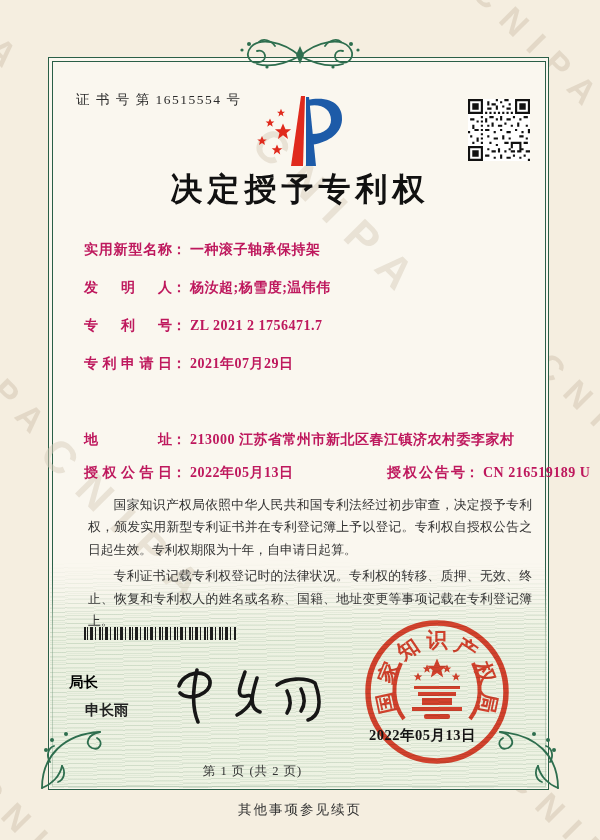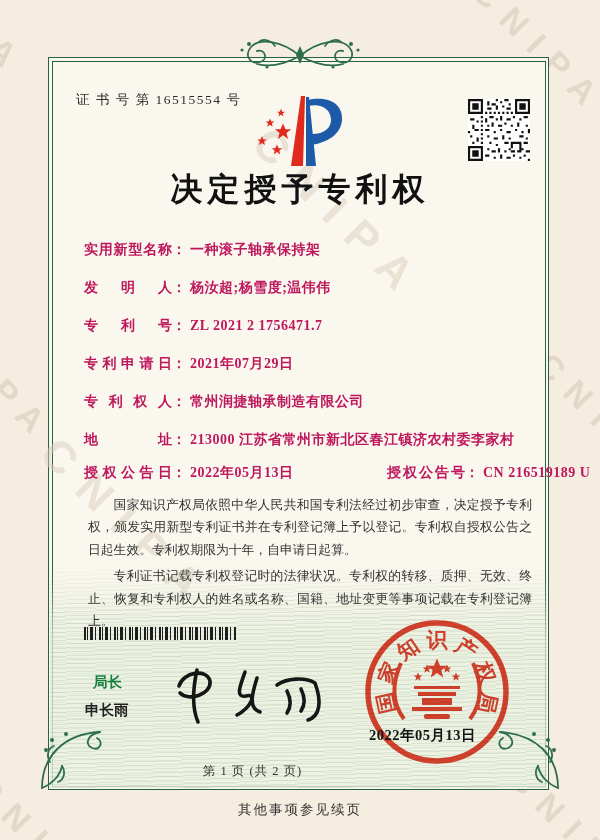--- a/index.html
+++ b/index.html
@@ -60,21 +60,21 @@
   .grant-no{position:absolute;left:303px;top:0;}
   .paras{
     position:absolute;left:84px;top:490px;width:452px;
     font-size:12.8px;line-height:22.4px;text-align:justify;color:#333;
   }
   .paras p{margin:4px;text-indent:2em;}
   .barcode{
     position:absolute;left:84px;top:627px;width:152px;height:13px;
     background:repeating-linear-gradient(90deg,#1d1d1d 0 2px,transparent 2px 3px,#1d1d1d 3px 4px,transparent 4px 6px,#1d1d1d 6px 9px,transparent 9px 11px,#1d1d1d 11px 12px,transparent 12px 15px);
   }
-  .director-title{position:absolute;left:93px;top:673px;font-size:14.5px;font-weight:700;color:#15803d;}
+  .director-title{position:absolute;left:69px;top:673px;font-size:14.5px;font-weight:700;color:#000000;}
   .director-name{position:absolute;left:85px;top:701px;font-size:14.5px;font-weight:700;color:#222;}
   .signature{position:absolute;left:165px;top:650px;}
   .seal{position:absolute;left:352px;top:607px;mix-blend-mode:multiply;opacity:0.93;}
   .seal-date{
     position:absolute;left:369px;top:726px;font-size:14.5px;font-weight:700;
     color:#141414;letter-spacing:0.5px;z-index:5;
   }
   .page-num{position:absolute;left:48px;top:763px;width:409px;text-align:center;font-size:12.5px;color:#333;letter-spacing:1px;}
   .cont-note{position:absolute;left:0;top:801px;width:600px;text-align:center;font-size:13.5px;color:#333;letter-spacing:2px;}
   .orn-top{position:absolute;left:215px;top:34px;}
@@ -181,23 +181,20 @@
     <span class="flabel">实用新型名称</span><span class="fcolon">：</span><span class="fvalue">一种滚子轴承保持架</span>
   </div>
   <div class="field-row" style="top:279px;">
     <span class="flabel">发明人</span><span class="fcolon">：</span><span class="fvalue">杨汝超;杨雪度;温伟伟</span>
   </div>
   <div class="field-row" style="top:317px;">
     <span class="flabel">专利号</span><span class="fcolon">：</span><span class="fvalue">ZL 2021 2 1756471.7</span>
   </div>
   <div class="field-row" style="top:355px;">
     <span class="flabel">专利申请日</span><span class="fcolon">：</span><span class="fvalue">2021年07月29日</span>
-  </div>
-  <div class="field-row" style="top:393px;">
-    <span class="flabel">专利权人</span><span class="fcolon">：</span><span class="fvalue">常州润捷轴承制造有限公司</span>
   </div>
   <div class="field-row" style="top:431px;">
     <span class="flabel">地址</span><span class="fcolon">：</span><span class="fvalue">213000 江苏省常州市新北区春江镇济农村委李家村</span>
   </div>
   <div class="field-row" style="top:464px;width:452px;">
     <span class="flabel">授权公告日</span><span class="fcolon">：</span><span class="fvalue">2022年05月13日</span>
     <span class="grant-no">
       <span class="flabel" style="width:78px;">授权公告号</span><span class="fcolon">：</span><span class="fvalue">CN 216519189 U</span>
     </span>
   </div>

